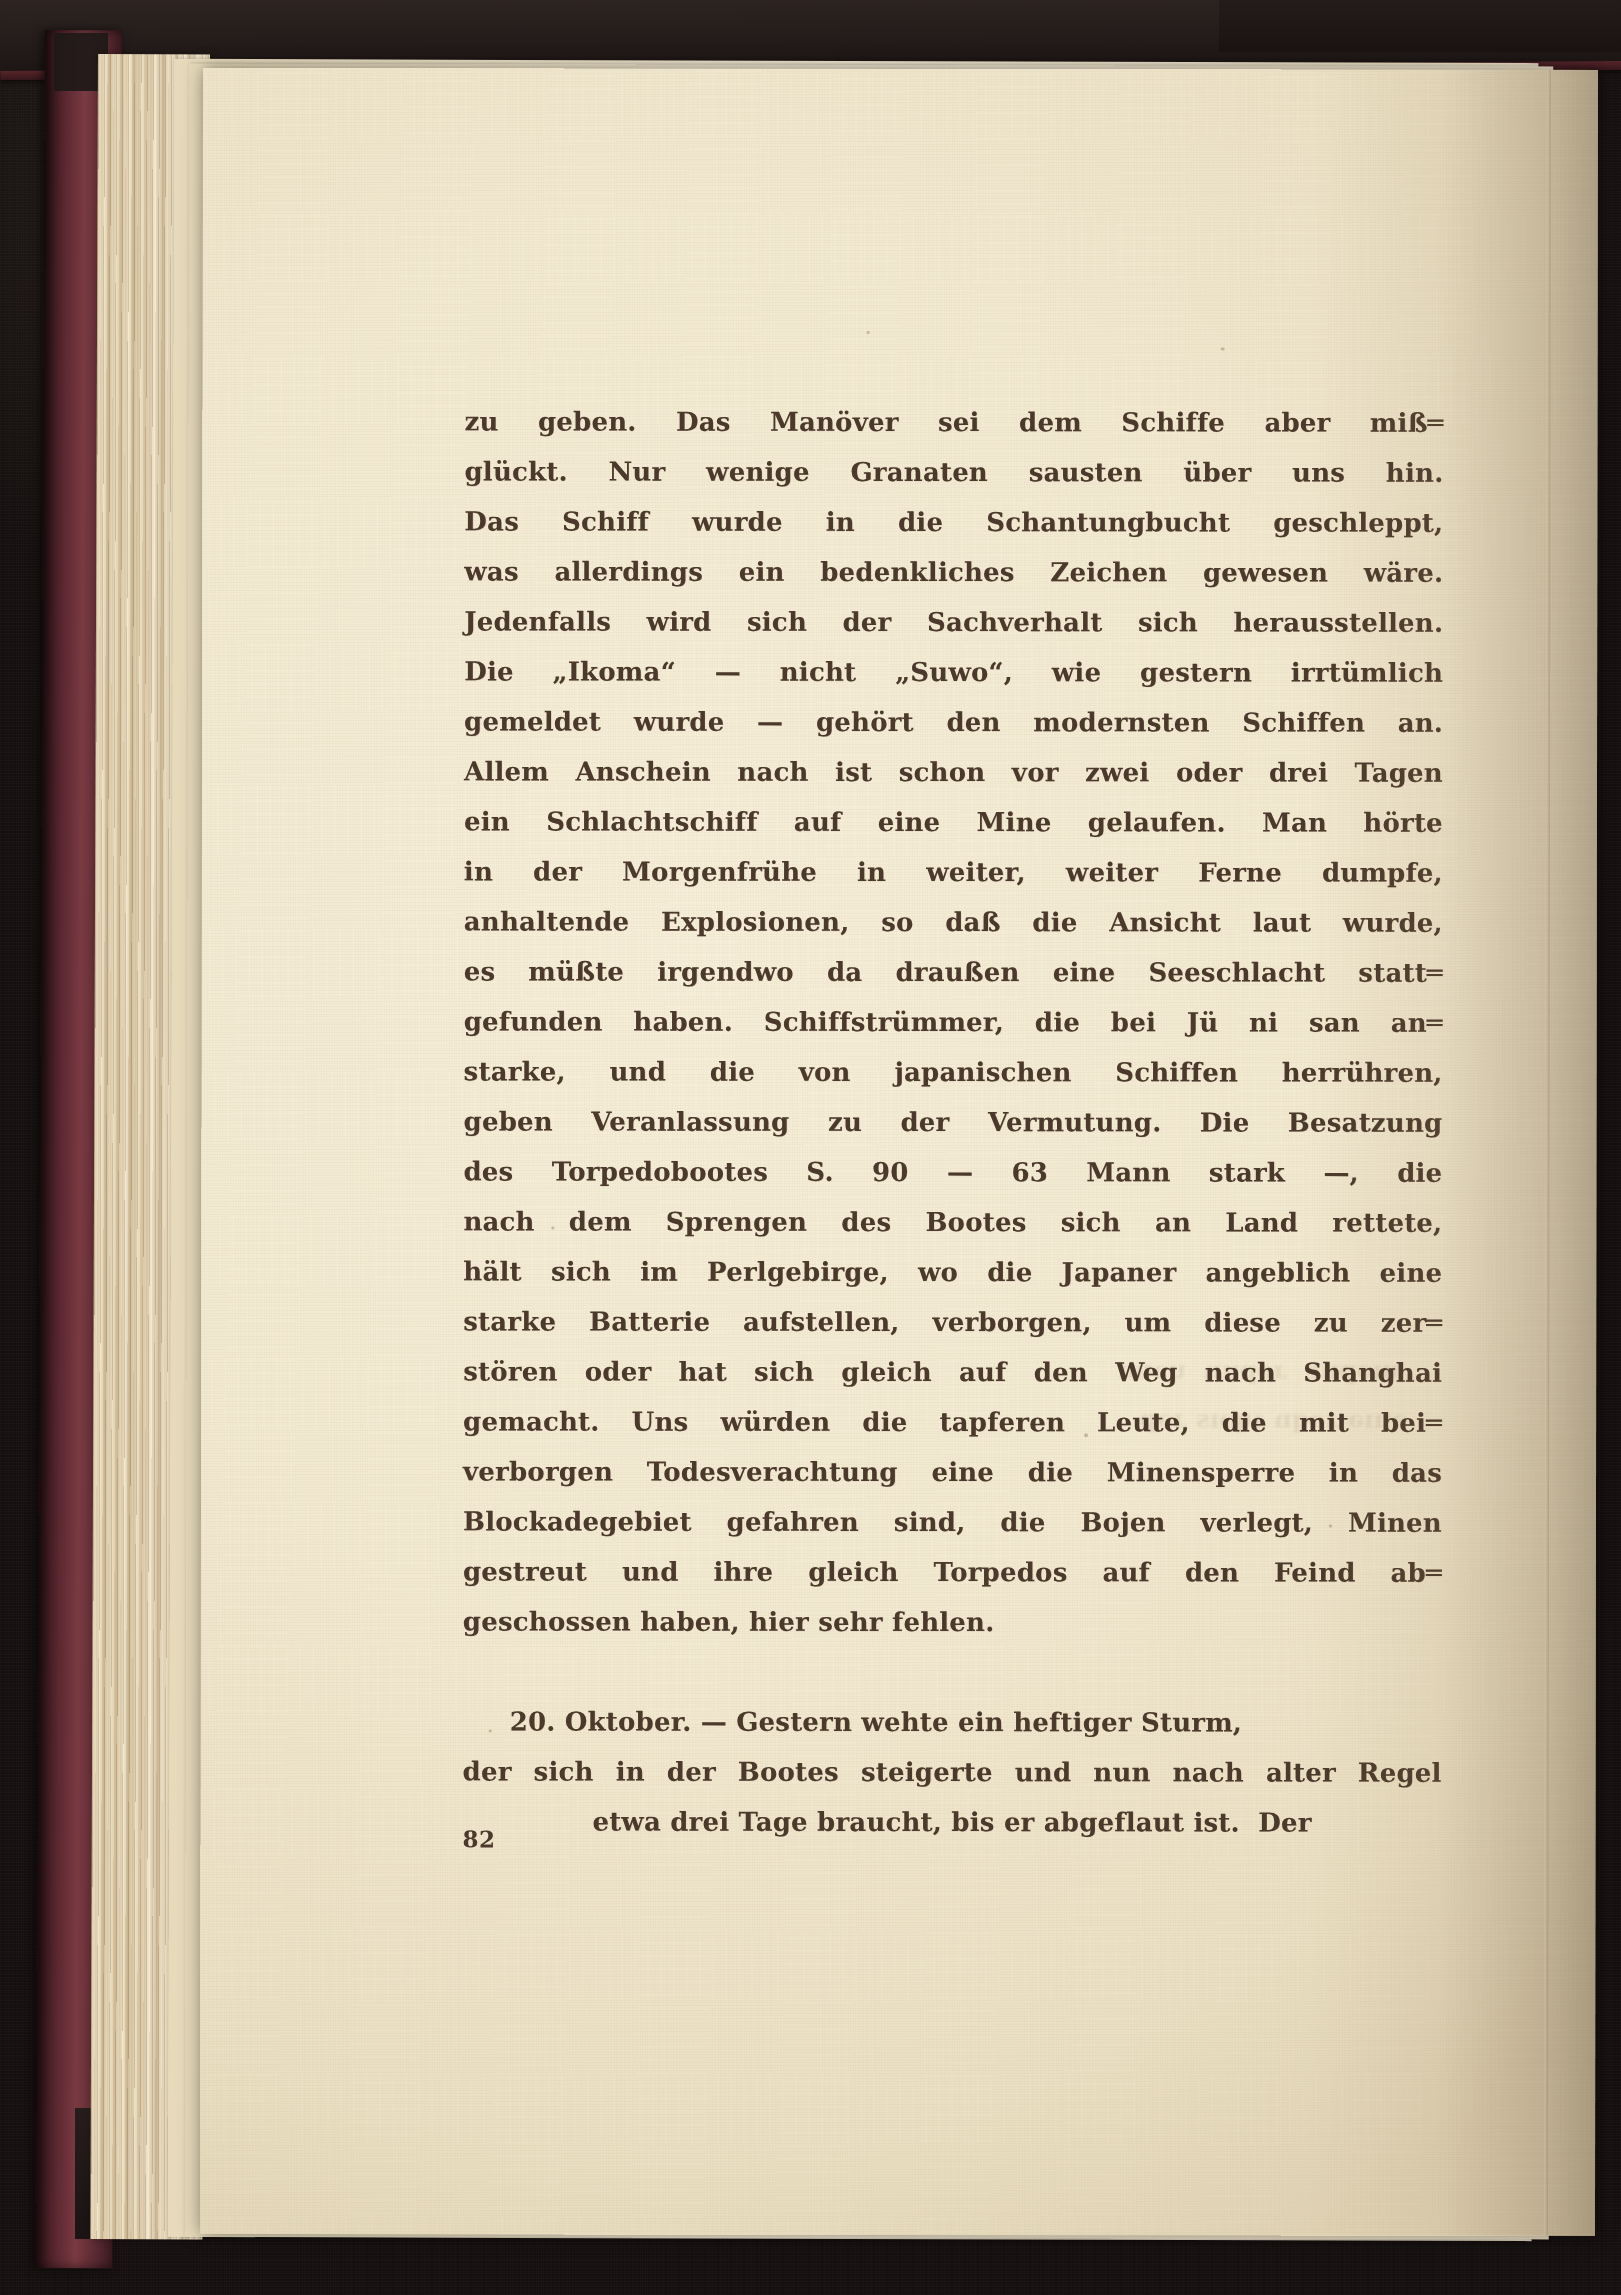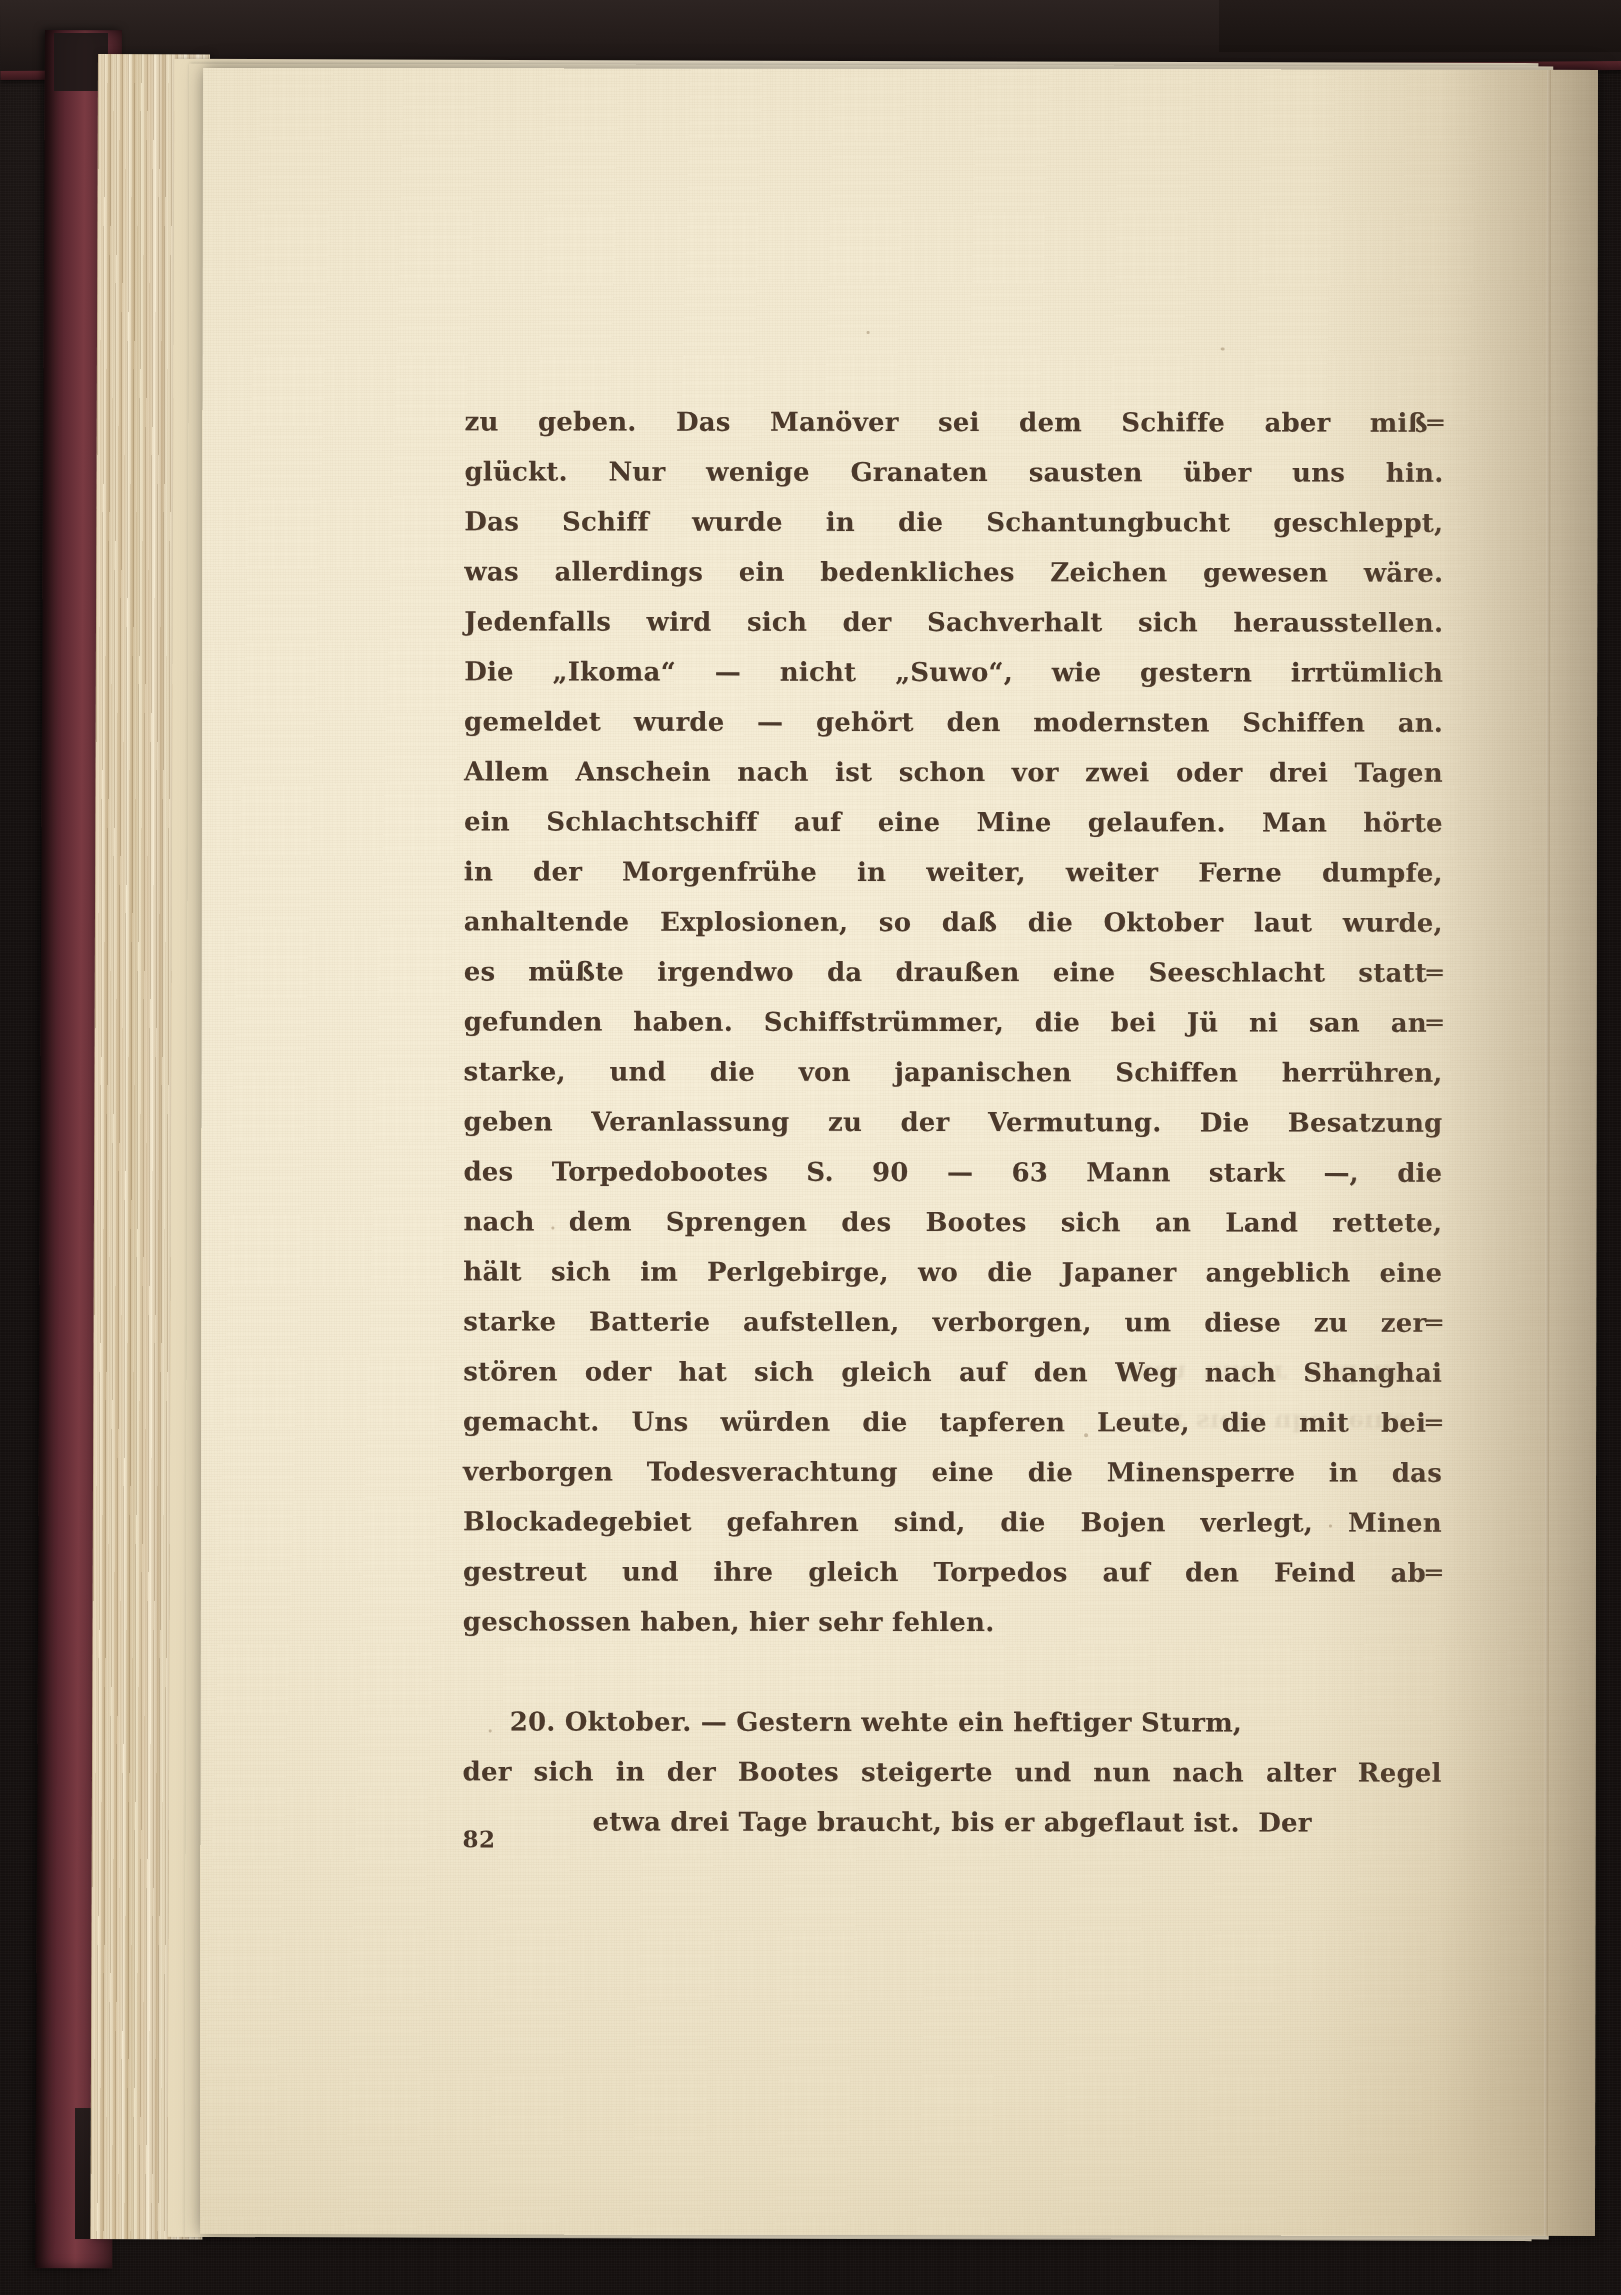--- a/index.html
+++ b/index.html
@@ -269,21 +269,21 @@
       <div class="line j"><span>zu</span><span>geben.</span><span>Das</span><span>Manöver</span><span>sei</span><span>dem</span><span>Schiffe</span><span>aber</span><span>miß═</span></div>
       <div class="line j"><span>glückt.</span><span>Nur</span><span>wenige</span><span>Granaten</span><span>sausten</span><span>über</span><span>uns</span><span>hin.</span></div>
       <div class="line j"><span>Das</span><span>Schiff</span><span>wurde</span><span>in</span><span>die</span><span>Schantungbucht</span><span>geschleppt,</span></div>
       <div class="line j"><span>was</span><span>allerdings</span><span>ein</span><span>bedenkliches</span><span>Zeichen</span><span>gewesen</span><span>wäre.</span></div>
       <div class="line j"><span>Jedenfalls</span><span>wird</span><span>sich</span><span>der</span><span>Sachverhalt</span><span>sich</span><span>herausstellen.</span></div>
       <div class="line j"><span>Die</span><span>„Ikoma“</span><span>—</span><span>nicht</span><span>„Suwo“,</span><span>wie</span><span>gestern</span><span>irrtümlich</span></div>
       <div class="line j"><span>gemeldet</span><span>wurde</span><span>—</span><span>gehört</span><span>den</span><span>modernsten</span><span>Schiffen</span><span>an.</span></div>
       <div class="line j"><span>Allem</span><span>Anschein</span><span>nach</span><span>ist</span><span>schon</span><span>vor</span><span>zwei</span><span>oder</span><span>drei</span><span>Tagen</span></div>
       <div class="line j"><span>ein</span><span>Schlachtschiff</span><span>auf</span><span>eine</span><span>Mine</span><span>gelaufen.</span><span>Man</span><span>hörte</span></div>
       <div class="line j"><span>in</span><span>der</span><span>Morgenfrühe</span><span>in</span><span>weiter,</span><span>weiter</span><span>Ferne</span><span>dumpfe,</span></div>
-      <div class="line j"><span>anhaltende</span><span>Explosionen,</span><span>so</span><span>daß</span><span>die</span><span>Oktober</span><span>laut</span><span>wurde,</span></div>
+      <div class="line j"><span>anhaltende</span><span>Explosionen,</span><span>so</span><span>daß</span><span>die</span><span>Ansicht</span><span>laut</span><span>wurde,</span></div>
       <div class="line j"><span>es</span><span>müßte</span><span>irgendwo</span><span>da</span><span>draußen</span><span>eine</span><span>Seeschlacht</span><span>statt═</span></div>
       <div class="line j"><span>gefunden</span><span>haben.</span><span>Schiffstrümmer,</span><span>die</span><span>bei</span><span>Jü</span><span>ni</span><span>san</span><span>an═</span></div>
       <div class="line j"><span>starke,</span><span>und</span><span>die</span><span>von</span><span>japanischen</span><span>Schiffen</span><span>herrühren,</span></div>
       <div class="line j"><span>geben</span><span>Veranlassung</span><span>zu</span><span>der</span><span>Vermutung.</span><span>Die</span><span>Besatzung</span></div>
       <div class="line j"><span>des</span><span>Torpedobootes</span><span>S.</span><span>90</span><span>—</span><span>63</span><span>Mann</span><span>stark</span><span>—,</span><span>die</span></div>
       <div class="line j"><span>nach</span><span>dem</span><span>Sprengen</span><span>des</span><span>Bootes</span><span>sich</span><span>an</span><span>Land</span><span>rettete,</span></div>
       <div class="line j"><span>hält</span><span>sich</span><span>im</span><span>Perlgebirge,</span><span>wo</span><span>die</span><span>Japaner</span><span>angeblich</span><span>eine</span></div>
       <div class="line j"><span>starke</span><span>Batterie</span><span>aufstellen,</span><span>verborgen,</span><span>um</span><span>diese</span><span>zu</span><span>zer═</span></div>
       <div class="line j"><span>stören</span><span>oder</span><span>hat</span><span>sich</span><span>gleich</span><span>auf</span><span>den</span><span>Weg</span><span>nach</span><span>Shanghai</span></div>
       <div class="line j"><span>gemacht.</span><span>Uns</span><span>würden</span><span>die</span><span>tapferen</span><span>Leute,</span><span>die</span><span>mit</span><span>bei═</span></div>

